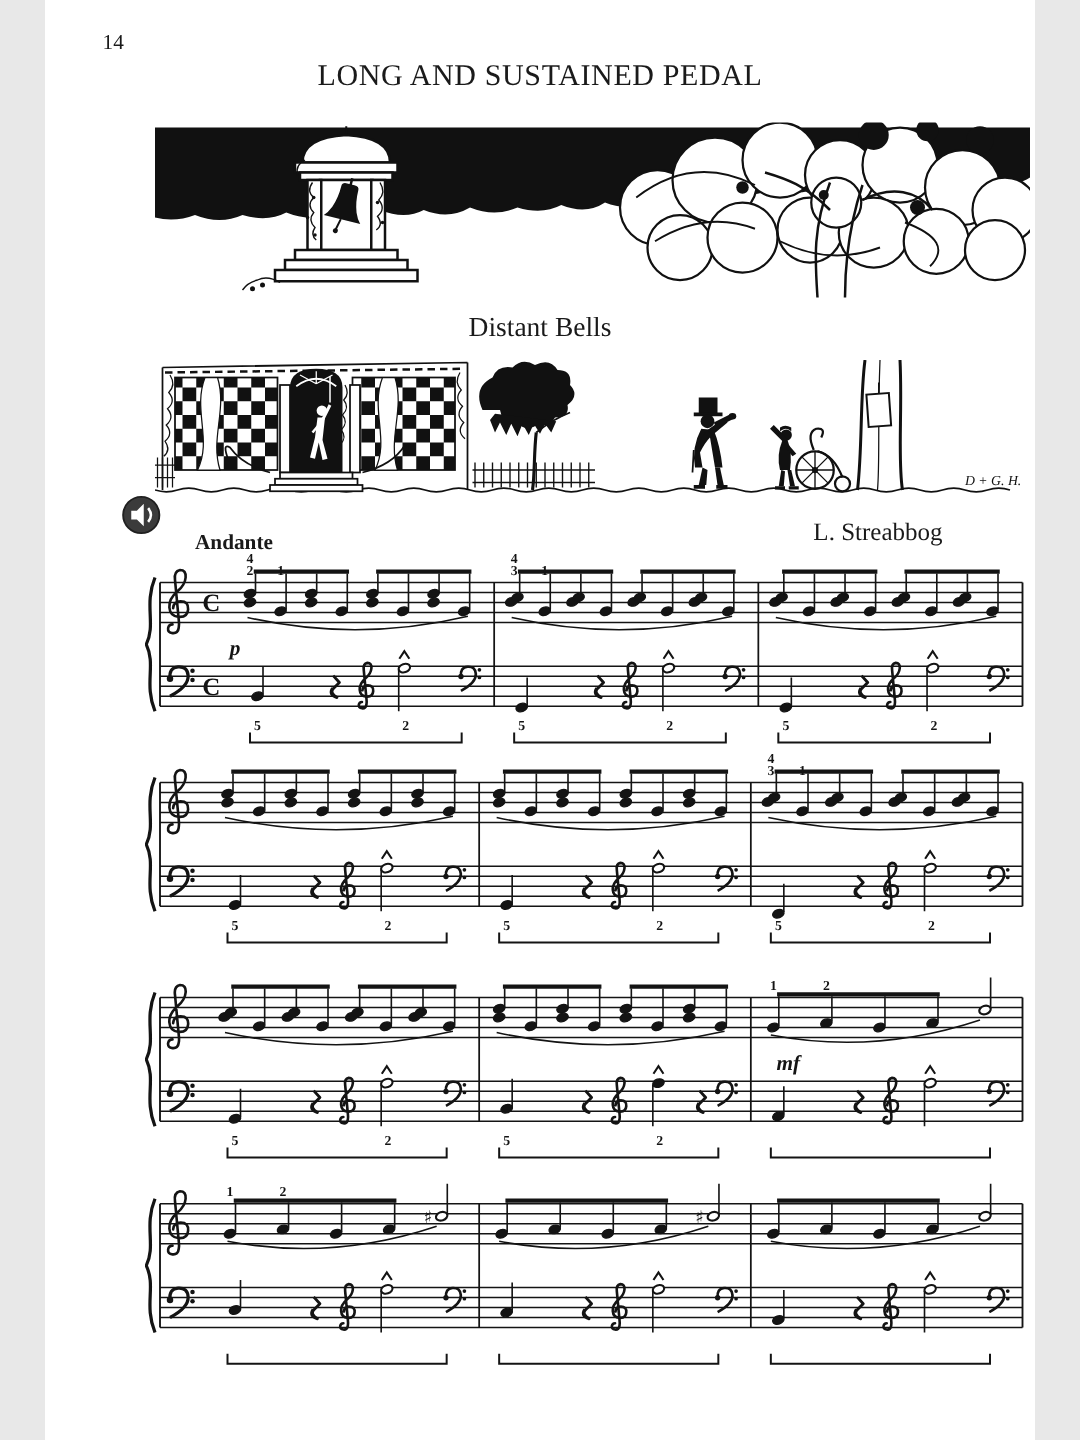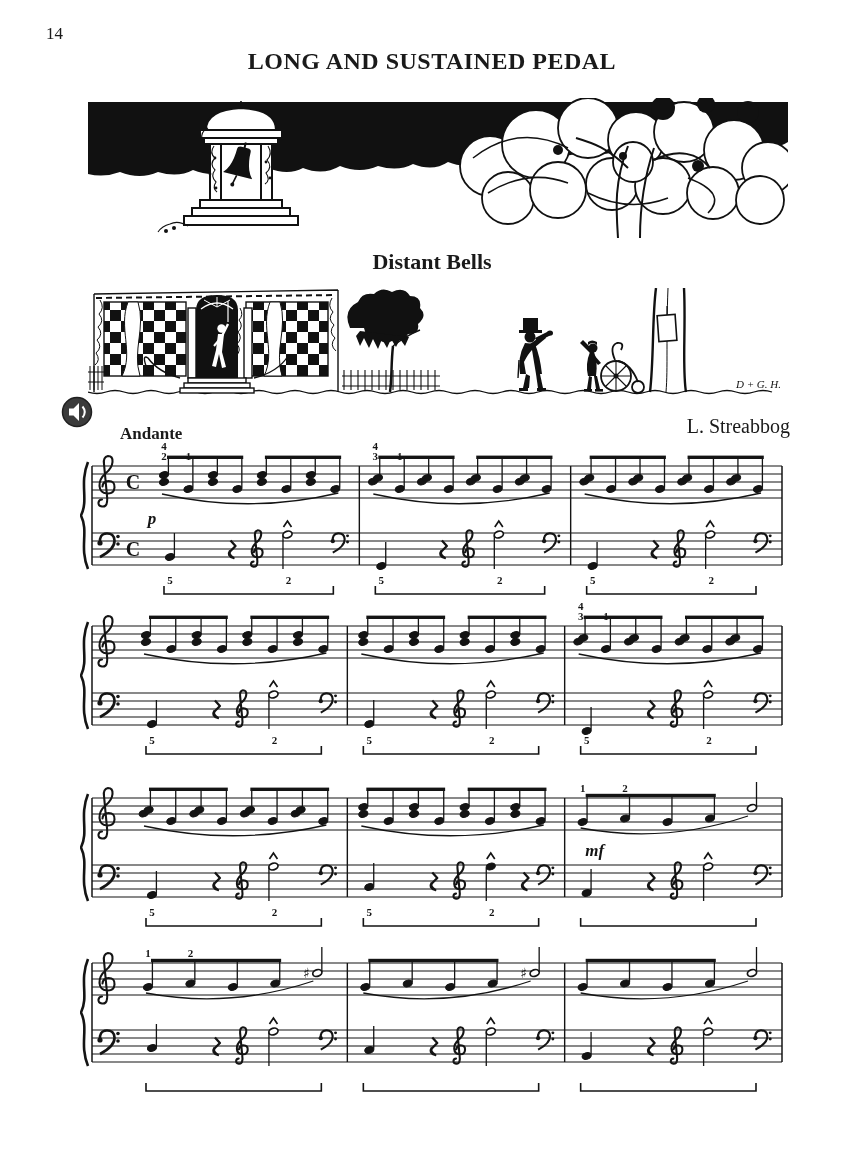--- a/index.html
+++ b/index.html
@@ -1,20 +1,20 @@
 <!DOCTYPE html>
 <html><head>
 <meta charset="utf-8">
 <style>
   html,body{margin:0;padding:0;background:#e8e8e8;}
-  .page{position:relative;width:864px;height:1152px;background:#ffffff;margin:0 auto;
+  .page{position:relative;width:792px;height:1152px;background:#ffffff;margin:0 auto;
         font-family:"Liberation Serif",serif;color:#1a1a1a;overflow:hidden;}
   .pagenum{position:absolute;left:46px;top:24px;font-size:17px;}
-  .title{position:absolute;left:0;right:0;top:48px;text-align:center;font-size:24px;font-weight:bold;letter-spacing:.5px;}
-  .subtitle{position:absolute;left:0;right:0;top:249px;text-align:center;font-size:22px;font-weight:bold;}
+  .title{position:absolute;left:0;right:0;top:48px;text-align:center;font-size:24px;font-weight:normal;letter-spacing:.5px;}
+  .subtitle{position:absolute;left:0;right:0;top:249px;text-align:center;font-size:22px;font-weight:normal;}
   .ill1{position:absolute;left:88px;top:98px;width:700px;height:152px;}
   .ill2{position:absolute;left:88px;top:288px;width:700px;height:116px;}
   .audio{position:absolute;left:60px;top:395px;width:34px;height:34px;cursor:pointer;}
   .tempo{position:absolute;left:120px;top:424px;font-size:17px;font-weight:bold;text-align:center;}
   .composer{position:absolute;right:74px;top:415px;font-size:20px;}
   .score{position:absolute;left:80px;top:438px;width:712px;height:672px;}
   .sys{position:absolute;left:0;width:712px;height:172px;}
   .sys svg{display:block;}
 </style>
 </head>

